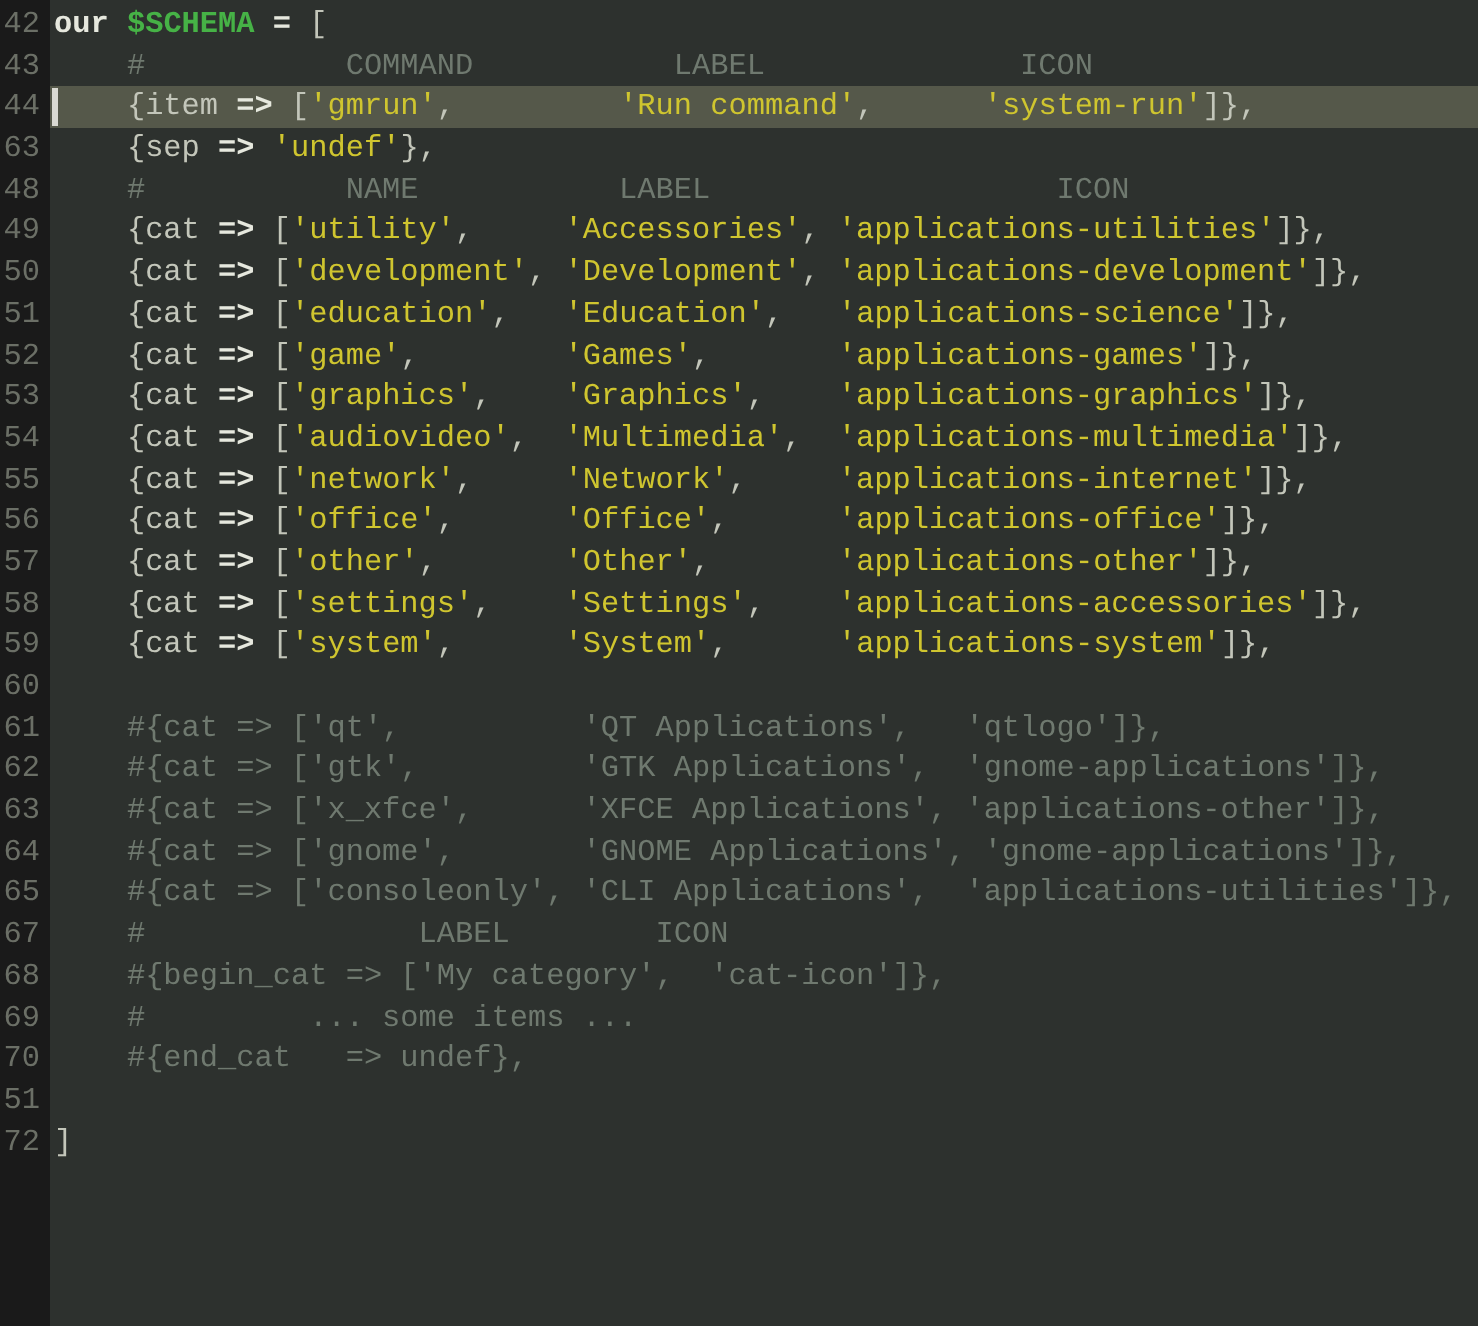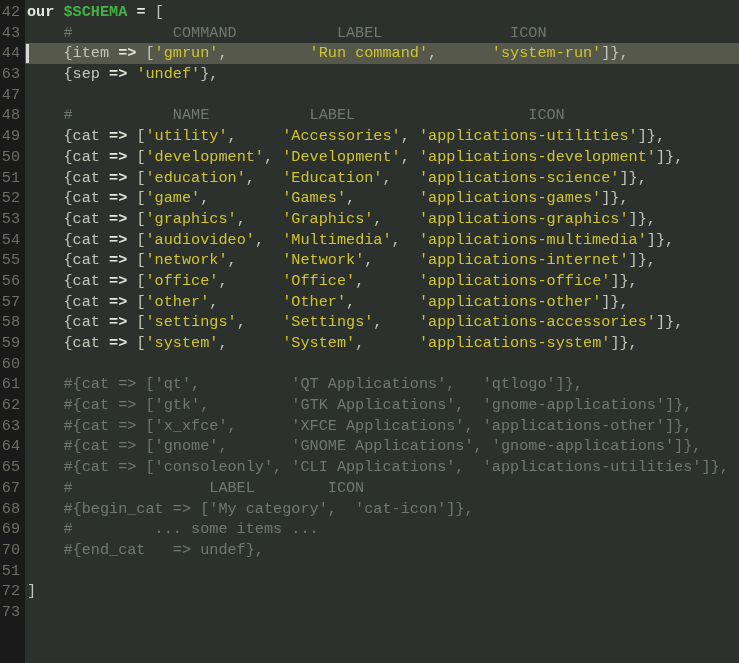--- a/index.html
+++ b/index.html
@@ -47,21 +47,20 @@
 </head>
 <body>
 
 <div class="editor">
   <div class="gutter-strip"></div>
   <div class="rows">
       <div class="row"><span class="gutter">42</span><span class="code"><span class="kw">our</span><span> </span><span class="var">$SCHEMA</span><span> </span><span class="kw">=</span><span> [</span></span></div>
       <div class="row"><span class="gutter">43</span><span class="code"><span class="com">    #           COMMAND           LABEL              ICON</span></span></div>
       <div class="row current"><span class="gutter">44</span><span class="code"><span>    {item </span><span class="kw">=&gt;</span><span> [</span><span class="str">'gmrun'</span><span>,         </span><span class="str">'Run command'</span><span>,      </span><span class="str">'system-run'</span><span>]},</span></span><span class="cursor"></span></div>
       <div class="row"><span class="gutter">63</span><span class="code"><span>    {sep </span><span class="kw">=&gt;</span><span> </span><span class="str">'undef'</span><span>},</span></span></div>
-      <div class="row"><span class="gutter">47</span><span class="code"></span></div>
       <div class="row"><span class="gutter">48</span><span class="code"><span class="com">    #           NAME           LABEL                   ICON</span></span></div>
       <div class="row"><span class="gutter">49</span><span class="code"><span>    {cat </span><span class="kw">=&gt;</span><span> [</span><span class="str">'utility'</span><span>,     </span><span class="str">'Accessories'</span><span>, </span><span class="str">'applications-utilities'</span><span>]},</span></span></div>
       <div class="row"><span class="gutter">50</span><span class="code"><span>    {cat </span><span class="kw">=&gt;</span><span> [</span><span class="str">'development'</span><span>, </span><span class="str">'Development'</span><span>, </span><span class="str">'applications-development'</span><span>]},</span></span></div>
       <div class="row"><span class="gutter">51</span><span class="code"><span>    {cat </span><span class="kw">=&gt;</span><span> [</span><span class="str">'education'</span><span>,   </span><span class="str">'Education'</span><span>,   </span><span class="str">'applications-science'</span><span>]},</span></span></div>
       <div class="row"><span class="gutter">52</span><span class="code"><span>    {cat </span><span class="kw">=&gt;</span><span> [</span><span class="str">'game'</span><span>,        </span><span class="str">'Games'</span><span>,       </span><span class="str">'applications-games'</span><span>]},</span></span></div>
       <div class="row"><span class="gutter">53</span><span class="code"><span>    {cat </span><span class="kw">=&gt;</span><span> [</span><span class="str">'graphics'</span><span>,    </span><span class="str">'Graphics'</span><span>,    </span><span class="str">'applications-graphics'</span><span>]},</span></span></div>
       <div class="row"><span class="gutter">54</span><span class="code"><span>    {cat </span><span class="kw">=&gt;</span><span> [</span><span class="str">'audiovideo'</span><span>,  </span><span class="str">'Multimedia'</span><span>,  </span><span class="str">'applications-multimedia'</span><span>]},</span></span></div>
       <div class="row"><span class="gutter">55</span><span class="code"><span>    {cat </span><span class="kw">=&gt;</span><span> [</span><span class="str">'network'</span><span>,     </span><span class="str">'Network'</span><span>,     </span><span class="str">'applications-internet'</span><span>]},</span></span></div>
       <div class="row"><span class="gutter">56</span><span class="code"><span>    {cat </span><span class="kw">=&gt;</span><span> [</span><span class="str">'office'</span><span>,      </span><span class="str">'Office'</span><span>,      </span><span class="str">'applications-office'</span><span>]},</span></span></div>
       <div class="row"><span class="gutter">57</span><span class="code"><span>    {cat </span><span class="kw">=&gt;</span><span> [</span><span class="str">'other'</span><span>,       </span><span class="str">'Other'</span><span>,       </span><span class="str">'applications-other'</span><span>]},</span></span></div>
@@ -72,15 +71,14 @@
       <div class="row"><span class="gutter">62</span><span class="code"><span class="com">    #{cat =&gt; ['gtk',         'GTK Applications',  'gnome-applications']},</span></span></div>
       <div class="row"><span class="gutter">63</span><span class="code"><span class="com">    #{cat =&gt; ['x_xfce',      'XFCE Applications', 'applications-other']},</span></span></div>
       <div class="row"><span class="gutter">64</span><span class="code"><span class="com">    #{cat =&gt; ['gnome',       'GNOME Applications', 'gnome-applications']},</span></span></div>
       <div class="row"><span class="gutter">65</span><span class="code"><span class="com">    #{cat =&gt; ['consoleonly', 'CLI Applications',  'applications-utilities']},</span></span></div>
       <div class="row"><span class="gutter">67</span><span class="code"><span class="com">    #               LABEL        ICON</span></span></div>
       <div class="row"><span class="gutter">68</span><span class="code"><span class="com">    #{begin_cat =&gt; ['My category',  'cat-icon']},</span></span></div>
       <div class="row"><span class="gutter">69</span><span class="code"><span class="com">    #         ... some items ...</span></span></div>
       <div class="row"><span class="gutter">70</span><span class="code"><span class="com">    #{end_cat   =&gt; undef},</span></span></div>
       <div class="row"><span class="gutter">51</span><span class="code"></span></div>
       <div class="row"><span class="gutter">72</span><span class="code"><span>]</span></span></div>
-      <div class="row"><span class="gutter">73</span><span class="code"></span></div>
     </div>
 </div>
 
 </body></html>

